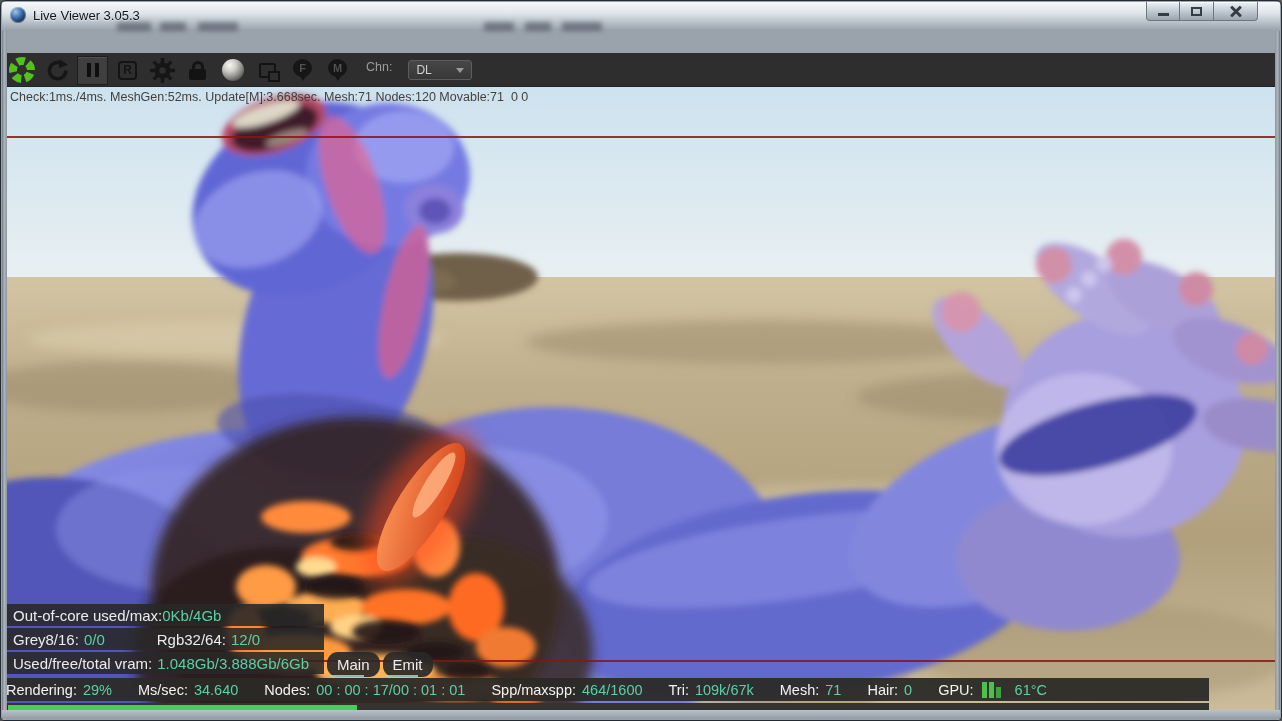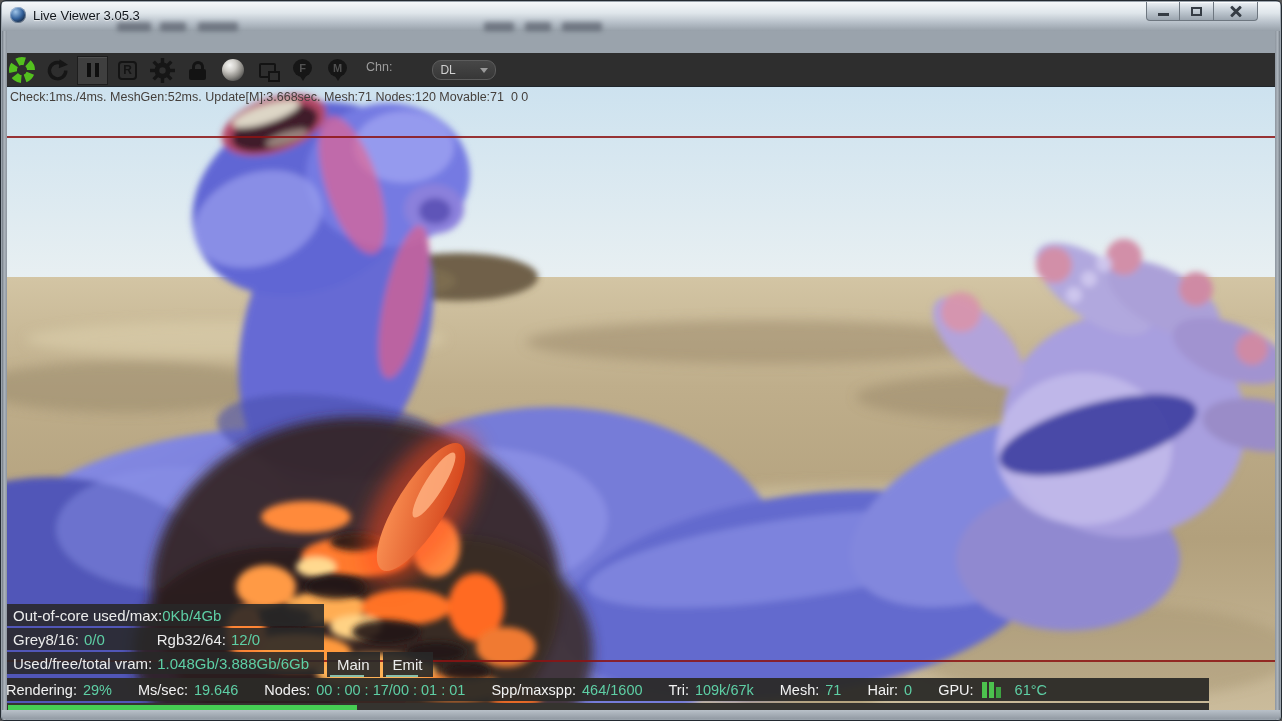--- a/index.html
+++ b/index.html
@@ -86,42 +86,42 @@
   .region::after { content:""; position:absolute; right:-6px; bottom:-6px; width:8px; height:7px;
     border:2px solid #131313; background:#2e2e2e; }
   .pin { width:19px; height:18px; background:#161616; border-radius:50%;
     display:flex; align-items:center; justify-content:center;
     color:#515151; font-size:11px; font-weight:bold; position:relative; margin-top:-4px; }
   .pin::after { content:""; position:absolute; left:50%; bottom:-9px; transform:translateX(-50%);
     border:5px solid transparent; border-top:8px solid #161616; }
   .chn-wrap { display:flex; gap:16px; margin-left:9px;
     color:#9c9c9c; font-size:12.5px; }
   .chn-select { width:64px; height:20px; background:linear-gradient(#474747,#373737);
-    border:1px solid #5c5c5c; border-radius:9px; color:#d0d0d0;
+    border:1px solid #5c5c5c; border-radius:3px; color:#d0d0d0;
     display:flex; align-items:center; justify-content:space-between;
-    padding:0 7px; font-size:12px;margin-left:24px; }
+    padding:0 7px; font-size:12px; }
   .caret { width:0; height:0; border:4px solid transparent; border-top:5px solid #9a9a9a; margin-top:4px; }
 
   
   .viewport { position:absolute; left:5px; top:86px; width:1272px; height:626px;
     background:#cfe3ee; box-shadow:0 0 0 1px #20262c; }
   .scene { position:absolute; left:0; top:0; }
   .check-line { position:absolute; left:4px; top:3px; font-size:12.5px; color:#443f3b; white-space:pre; }
   .film-line { position:absolute; left:0; right:0; height:2px; background:rgba(140,19,19,.85); }
   .film-top { top:49px; } .film-bottom { top:573px; }
 
   .stats-box { position:absolute; left:0; top:517px; width:318px; font-size:15px; }
   .stats-row { height:22px; background:rgba(40,40,40,.88); display:flex; align-items:center;
     padding:0 7px; margin-bottom:2px; color:#ececec; white-space:nowrap; }
   .tv { color:#5ecfa5; margin-left:5px; }
   .gap-l { margin-left:52px; }
 
   .tabs { position:absolute; left:321px; top:565px; display:flex; gap:3px; font-size:15px; }
   .tab { height:25px; padding:0 10px; background:rgba(40,40,40,.92); color:#ececec;
-    display:flex; align-items:center; position:relative; cursor:default; }
+    display:flex; align-items:center; position:relative; cursor:default;border-radius:11px; }
   .tab::after { content:""; position:absolute; left:3px; bottom:0; width:65%; height:2px;
     background:rgba(150,216,194,.85); }
 
   .statusbar { position:absolute; left:0; top:591px; width:1203px; height:23px;
     background:rgba(43,42,39,.95); display:flex; align-items:center;
     font-size:14.5px; color:#f2f2f2; gap:26px; white-space:nowrap; }
   .sb-pair { display:flex; gap:6px; align-items:center; }
   .sb-val { color:#5ecfa5; }
   .gpu-meter { display:inline-flex; align-items:flex-end; gap:2px; height:16px; margin:0 8px 0 2px; }
   .gpu-bar { width:5px; background:#4cc24e; }
@@ -398,21 +398,21 @@
       <div class="tab">Emit</div>
     </div>
 
     <div class="statusbar">
       <span class="sb-pair">
         <span>Rendering:</span>
           <span class="sb-val">29%</span>
       </span>
       <span class="sb-pair">
         <span>Ms/sec:</span>
-          <span class="sb-val">19.646</span>
+          <span class="sb-val">34.640</span>
       </span>
       <span class="sb-pair">
         <span>Nodes:</span>
           <span class="sb-val">00 : 00 : 17/00 : 01 : 01</span>
       </span>
       <span class="sb-pair">
         <span>Spp/maxspp:</span>
           <span class="sb-val">464/1600</span>
       </span>
       <span class="sb-pair">

